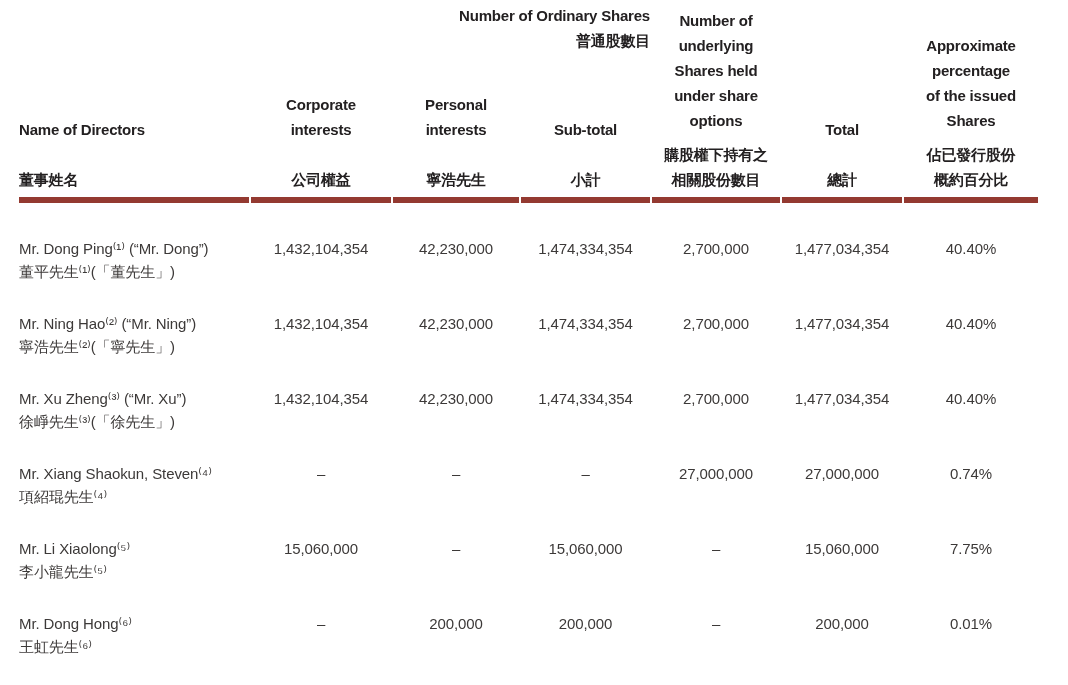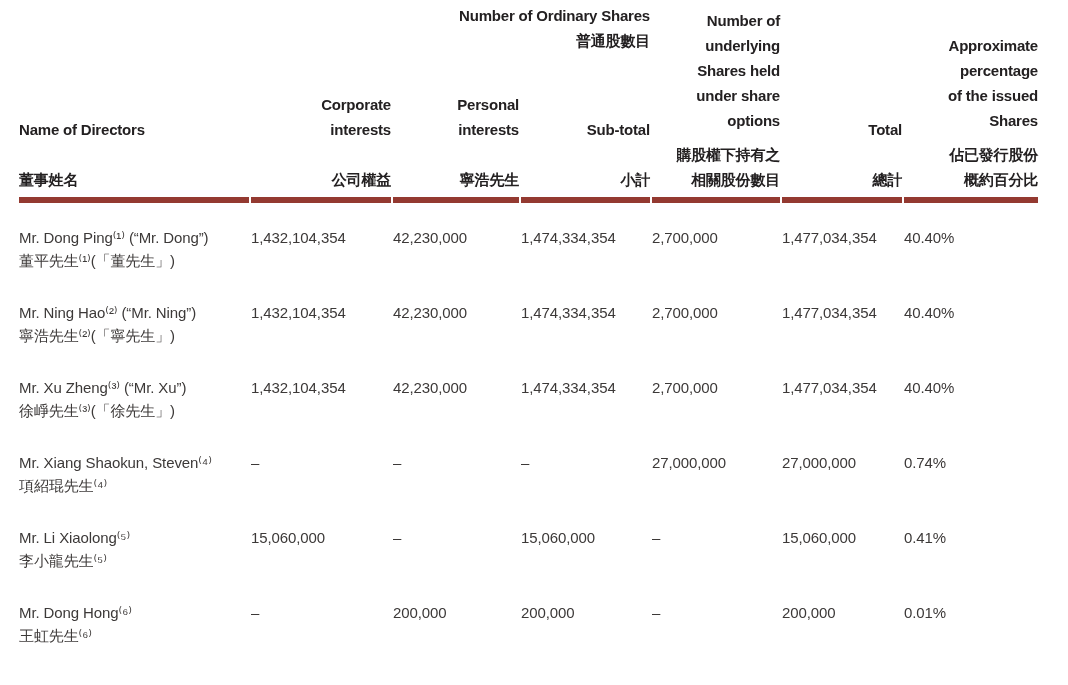--- a/index.html
+++ b/index.html
@@ -32,39 +32,39 @@
   th{
     font-weight:700;color:var(--txt-head);
     padding:0 0 5px 0;margin:0;
     vertical-align:bottom;
     font-size:15px;line-height:25px;
     letter-spacing:-0.2px;
   }
   tr.h1{height:50px;}
   tr.h2{height:150px;}
   th.rule{border-bottom:6px solid var(--rule);}
-  th.right{text-align:right;}
+  th.right{}
   th.left{text-align:left;}
   th.group{
     vertical-align:top;text-align:right;
     padding:3px 0 0 30px;
   }
   .hd-en,.hd-zh{white-space:pre-line;}
   .hd-zh{margin-top:25px;}
   .hd-zh.tight{margin-top:9px;}
   .hd-zh.center{margin-top:0;}
 
   td{
     vertical-align:top;
     font-size:15px;line-height:23px;
     padding:29px 0 0 0;
     letter-spacing:-0.1px;
   }
-  tr.row-first td{padding-top:23px;}
-  td.num{text-align:left;white-space:nowrap;}
+  tr.row-first td{padding-top:34px;}
+  td.num{text-align:center;white-space:nowrap;}
   td.namecell{text-align:left;}
   .name-en{display:block;}
   .name-zh{display:block;}
 </style>
 </head>
 <body>
 
 <div class="page">
   <table class="shares">
     <colgroup>
@@ -177,21 +177,21 @@
       <tr>
         <td class="namecell">
           <span class="name-en">Mr. Li Xiaolong⁽⁵⁾</span>
           <span class="name-zh">李小龍先生⁽⁵⁾</span>
         </td>
         <td class="num">15,060,000</td>
         <td class="num">–</td>
         <td class="num">15,060,000</td>
         <td class="num">–</td>
         <td class="num">15,060,000</td>
-        <td class="num">0.41%</td>
+        <td class="num">7.75%</td>
       </tr>
       <tr>
         <td class="namecell">
           <span class="name-en">Mr. Dong Hong⁽⁶⁾</span>
           <span class="name-zh">王虹先生⁽⁶⁾</span>
         </td>
         <td class="num">–</td>
         <td class="num">200,000</td>
         <td class="num">200,000</td>
         <td class="num">–</td>

